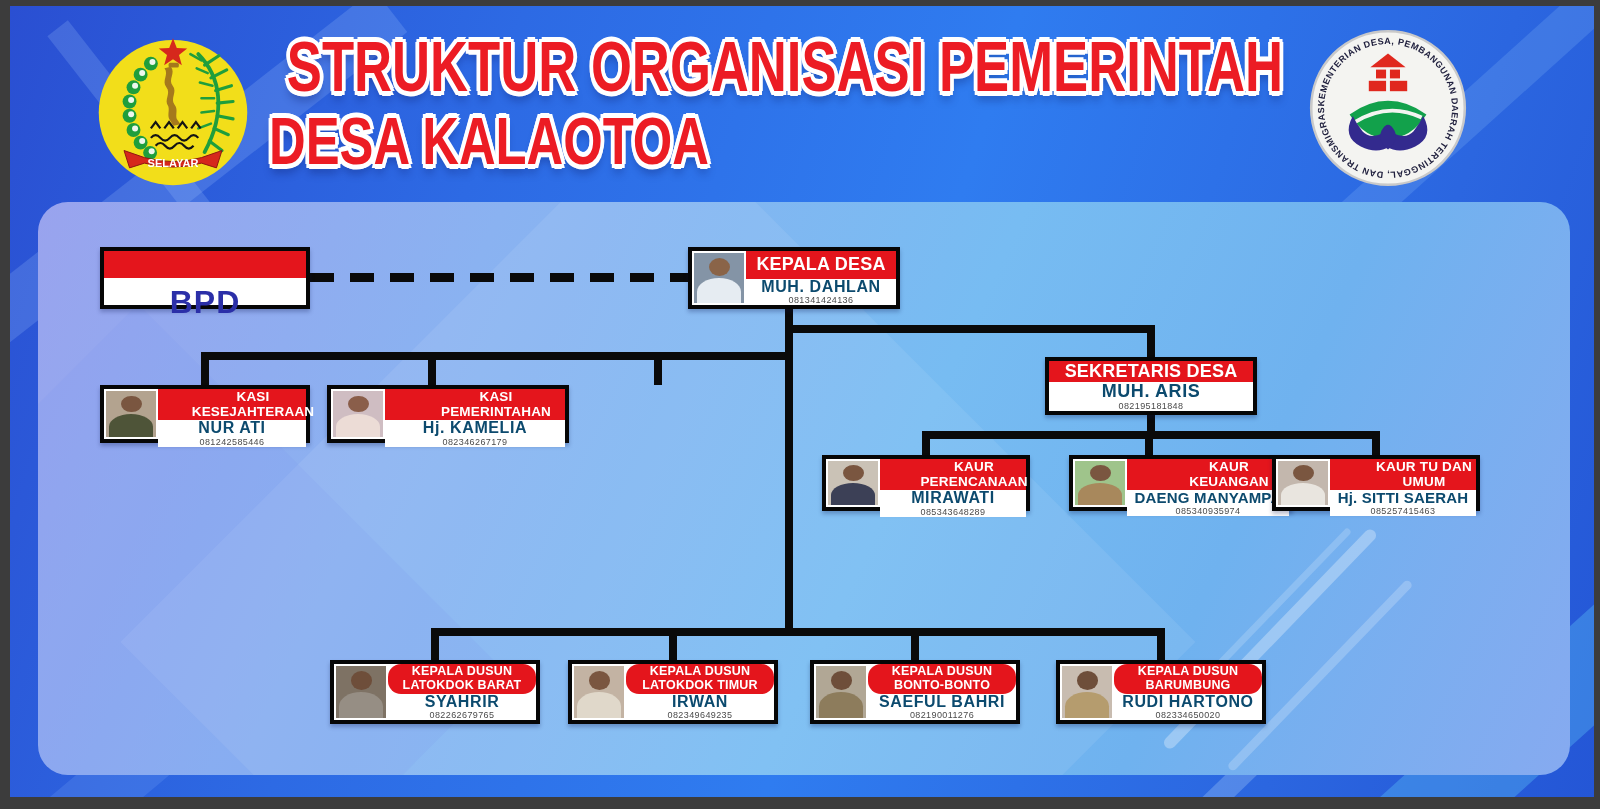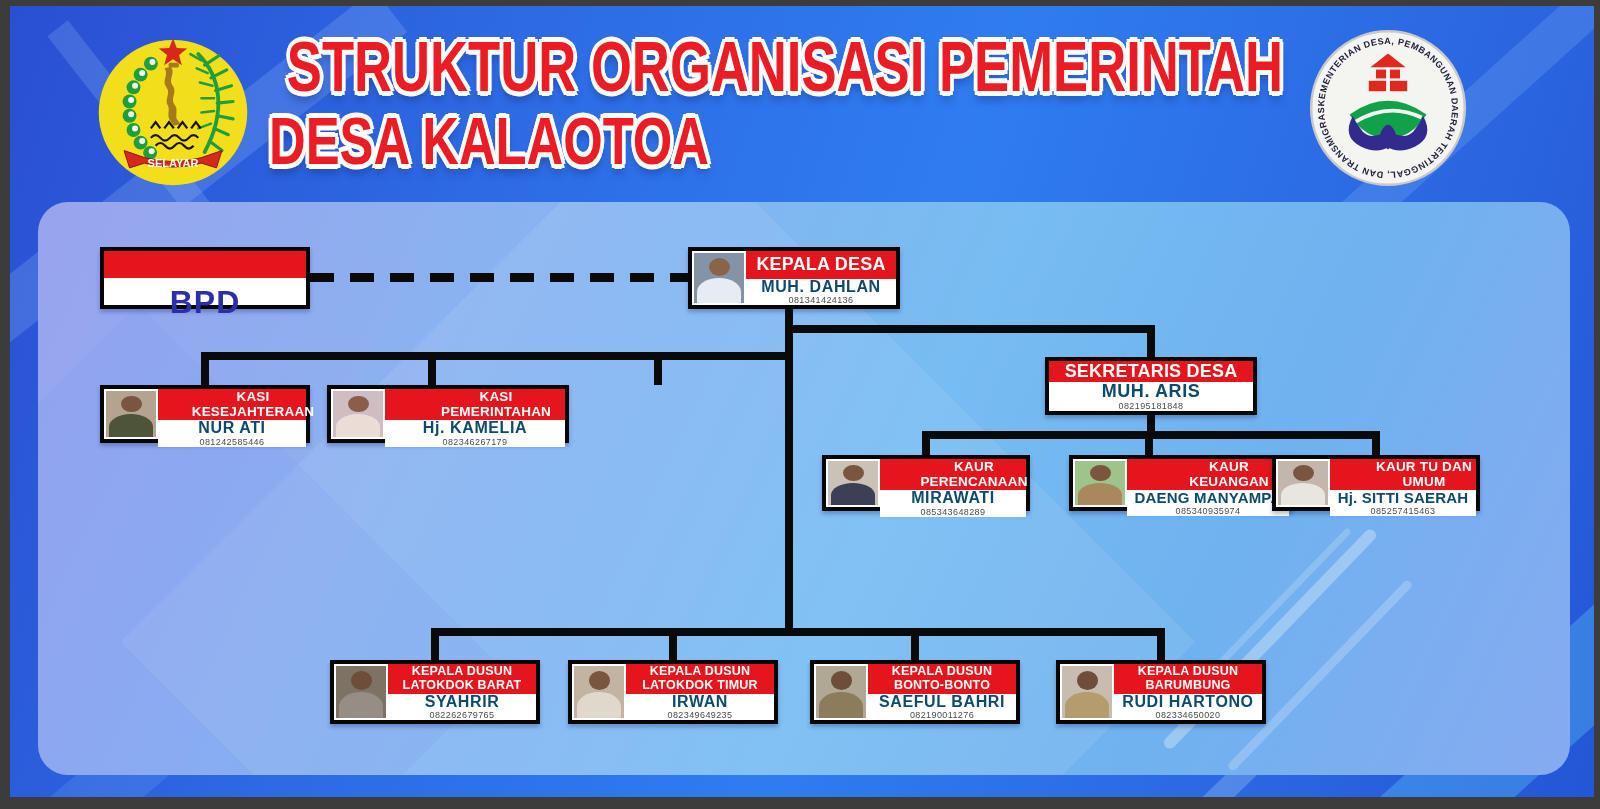--- a/index.html
+++ b/index.html
@@ -77,21 +77,21 @@
     flex:1.15;line-height:1.08;letter-spacing:.2px;padding:1px 2px;
   }
   .fs-lg{font-size:18px;}
   .fs-md{font-size:13.5px;padding-left:44px;}
   .fs-sm{font-size:12.5px;}
   .nmain{flex:1;display:flex;flex-direction:column;align-items:center;justify-content:center;background:#fff;}
   .nname{font-weight:bold;font-size:16px;letter-spacing:.6px;line-height:1;color:#0c4a6e;white-space:nowrap;}
   .nname.long{font-size:15px;letter-spacing:.2px;}
   .nname.big{font-size:18px;}
   .nphone{font-size:9px;color:#4a4a4a;line-height:1;margin-top:1.5px;letter-spacing:.4px;}
-  .dus .nhead{flex:1.45;}
+  .dus .nhead{flex:1.45;border-radius:13px;}
 
   
   .p0{--pbg:#8494a6;--skin:#8a6448;--shirt:#e6ecf2;}
   .p1{--pbg:#b3a38f;--skin:#7a5640;--shirt:#4e5438;}
   .p2{--pbg:#cfbdc2;--skin:#8a5e4a;--shirt:#ecdcd6;}
   .p3{--pbg:#b5ab97;--skin:#7a5640;--shirt:#d9c25e;}
   .p5{--pbg:#cac2b6;--skin:#7a5640;--shirt:#3c4056;}
   .p6{--pbg:#9fc48b;--skin:#7a5640;--shirt:#a8885c;}
   .p7{--pbg:#c3b7ad;--skin:#7a5640;--shirt:#e9e5df;}
   .p8{--pbg:#7e7264;--skin:#6e4e3a;--shirt:#968e84;}

